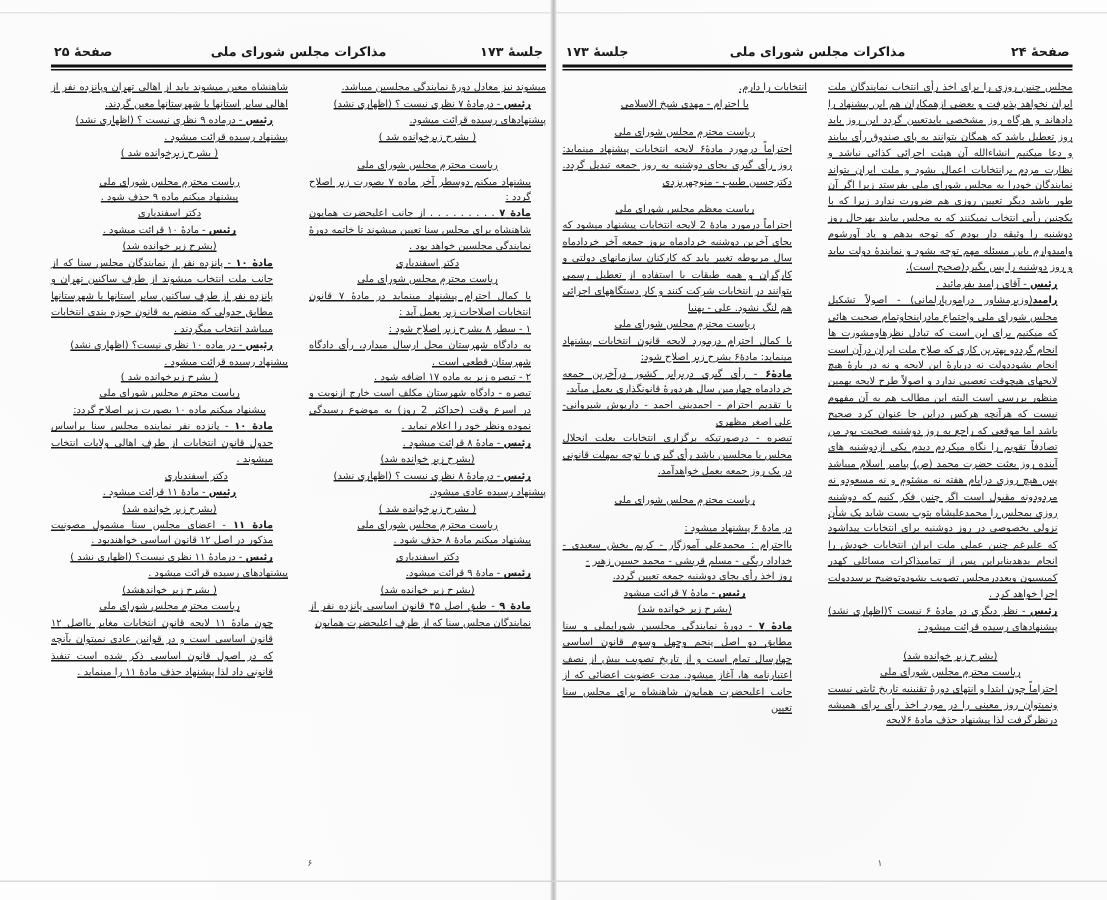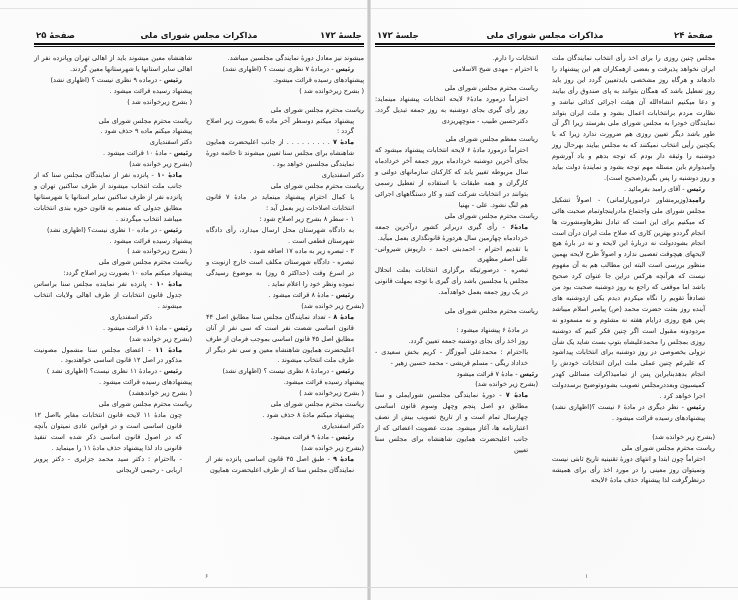--- a/index.html
+++ b/index.html
@@ -34,23 +34,23 @@
     position:relative; height:16px;
     font-size:8.5px; font-weight:bold;
     display:flex; justify-content:space-between; align-items:flex-end;
     padding:0 2px;
   }
   .header .center { position:absolute; left:0; right:0; text-align:center; bottom:0; }
   .rule-thick { height:2px; background:#111; margin-top:3px; }
   .rule-thin { height:1px; background:#111; margin-top:1px; }
 
   .cols { display:flex; flex-direction:row; gap:14px; margin-top:6px; }
-  .col { flex:1; font-size:6.6px; line-height:10.9px; text-align:justify; }
+  .col { flex:1; font-size:6.6px; line-height:10.9px; text-align:justify;text-decoration:underline; }
   .col p { margin:0; }
-  .c { text-align:right; }
+  .c { text-align:center; }
   .ind { padding-right:10px; }
   .gap { height:8px; }
   .b { font-weight:bold; }
   .sig { padding-right:40px; }
 
   .page-num-foot {
     position:absolute; font-size:6px; color:#555;
   }
 </style>
 </head>
@@ -70,34 +70,33 @@
   <div class="rule-thick"></div>
   <div class="rule-thin"></div>
   <div class="cols">
     <div class="col">
         <p class="">میشوند نیز معادل دورهٔ نمایندگی مجلسین میباشد.</p>
         <p class="ind"><span class="b">رئیس</span> - درمادهٔ ۷ نظری نیست ؟ (اظهاری نشد)</p>
         <p class="">پیشنهادهای رسیده قرائت میشود.</p>
         <p class="c">( بشرح زیرخوانده شد )</p>
         <div class="gap"></div>
         <p class="c">ریاست محترم مجلس شورای ملی</p>
-        <p class="ind">پیشنهاد میکنم دوسطر آخر ماده 6 بصورت زیر اصلاح گردد :</p>
+        <p class="ind">پیشنهاد میکنم دوسطر آخر ماده ۷ بصورت زیر اصلاح گردد :</p>
         <p class="ind"><span class="b">مادهٔ ۷</span> . . . . . . . . . از جانب اعلیحضرت همایون شاهنشاه برای مجلس سنا تعیین میشوند تا خاتمه دورهٔ نمایندگی مجلسین خواهد بود .</p>
         <p class="c">دکتر اسفندیاری</p>
         <p class="c">ریاست محترم مجلس شورای ملی</p>
         <p class="ind">با کمال احترام پیشنهاد مینماید در مادهٔ ۷ قانون انتخابات اصلاحات زیر بعمل آید :</p>
         <p class="ind">۱ - سطر ۸ بشرح زیر اصلاح شود :</p>
         <p class="ind">به دادگاه شهرستان محل ارسال میدارد، رأی دادگاه شهرستان قطعی است .</p>
         <p class="ind">۲ - تبصره زیر به ماده ۱۷ اضافه شود .</p>
-        <p class="ind">تبصره - دادگاه شهرستان مکلف است خارج ازنوبت و در اسرع وقت (حداکثر ۵ روز) به موضوع رسیدگی نموده ونظر خود را اعلام نماید .</p>
+        <p class="ind">تبصره - دادگاه شهرستان مکلف است خارج ازنوبت و در اسرع وقت (حداکثر 2 روز) به موضوع رسیدگی نموده ونظر خود را اعلام نماید .</p>
         <p class="ind"><span class="b">رئیس</span> - مادهٔ ۸ قرائت میشود .</p>
         <p class="c">(بشرح زیر خوانده شد)</p>
-        <p class="ind"><span class="b">مادهٔ ۸</span> - تعداد نمایندگان مجلس سنا مطابق اصل ۴۴ قانون اساسی شصت نفر است که سی نفر از آنان مطابق اصل ۴۵ قانون اساسی بموجب فرمان از طرف اعلیحضرت همایون شاهنشاه معین و سی نفر دیگر از طرف ملت انتخاب میشوند .</p>
         <p class="ind"><span class="b">رئیس</span> - درمادهٔ ۸ نظری نیست ؟ (اظهاری نشد)</p>
-        <p class="">پیشنهاد رسیده قرائت میشود.</p>
+        <p class="">پیشنهاد رسیده عادی میشود.</p>
         <p class="c">( بشرح زیرخوانده شد )</p>
         <p class="c">ریاست محترم مجلس شورای ملی</p>
         <p class="ind">پیشنهاد میکنم مادهٔ ۸ حذف شود .</p>
         <p class="c">دکتر اسفندیاری</p>
         <p class="ind"><span class="b">رئیس</span> - مادهٔ ۹ قرائت میشود.</p>
         <p class="c">(بشرح زیر خوانده شد)</p>
         <p class="ind"><span class="b">مادهٔ ۹</span> - طبق اصل ۴۵ قانون اساسی پانزده نفر از نمایندگان مجلس سنا که از طرف اعلیحضرت همایون</p>
       </div>
     <div class="col">
         <p class="">شاهنشاه معین میشوند باید از اهالی تهران وپانزده نفر از اهالی سایر استانها یا شهرستانها معین گردند.</p>
@@ -119,21 +118,20 @@
         <p class="ind"><span class="b">مادهٔ ۱۰</span> - پانزده نفر نماینده مجلس سنا براساس جدول قانون انتخابات از طرف اهالی ولایات انتخاب میشوند .</p>
         <p class="sig">دکتر اسفندیاری</p>
         <p class="c"><span class="b">رئیس</span> - مادهٔ ۱۱ قرائت میشود .</p>
         <p class="c">(بشرح زیر خوانده شد)</p>
         <p class="ind"><span class="b">مادهٔ ۱۱</span> - اعضای مجلس سنا مشمول مصونیت مذکور در اصل ۱۲ قانون اساسی خواهندبود .</p>
         <p class="ind"><span class="b">رئیس</span> - درمادهٔ ۱۱ نظری نیست؟ (اظهاری نشد )</p>
         <p class="">پیشنهادهای رسیده قرائت میشود .</p>
         <p class="c">( بشرح زیر خواندهشد)</p>
         <p class="c">ریاست محترم مجلس شورای ملی</p>
         <p class="ind">چون مادهٔ ۱۱ لایحه قانون انتخابات مغایر بااصل ۱۲ قانون اساسی است و در قوانین عادی نمیتوان بآنچه که در اصول قانون اساسی ذکر شده است تنفیذ قانونی داد لذا پیشنهاد حذف مادهٔ ۱۱ را مینماید .</p>
-        <p class="ind">- بااحترام : دکتر سید محمد جزایری - دکتر پرویز اربابی - رحیمی لاریجانی</p>
       </div>
   </div>
 </div>
 <div class="page-num-foot" style="left:205px; top:572px;">۶</div>
 
 <div class="page page-right">
   <div class="header">
     <span>صفحهٔ ۲۴</span>
     <span class="center">مذاکرات مجلس شورای ملی</span>
     <span>جلسهٔ ۱۷۳</span>
@@ -152,30 +150,31 @@
         <p class="ind">احتراماً چون ابتدا و انتهای دورهٔ تقنینیه تاریخ ثابتی نیست ونمیتوان روز معینی را در مورد اخذ رأی برای همیشه درنظرگرفت لذا پیشنهاد حذف مادهٔ ۶لایحه</p>
       </div>
     <div class="col">
         <p class="">انتخابات را دارم.</p>
         <p class="c">با احترام - مهدی شیخ الاسلامی</p>
         <div class="gap"></div>
         <p class="c">ریاست محترم مجلس شورای ملی</p>
         <p class="ind">احتراماً درمورد مادهٔ۶ لایحه انتخابات پیشنهاد مینماید: روز رأی گیری بجای دوشنبه به روز جمعه تبدیل گردد. دکترحسین طبیب - منوچهریزدی</p>
         <div class="gap"></div>
         <p class="c">ریاست معظم مجلس شورای ملی</p>
-        <p class="ind">احتراماً درمورد مادهٔ ۶ لایحه انتخابات پیشنهاد میشود که بجای آخرین دوشنبه خردادماه بروز جمعه آخر خردادماه سال مربوطه تغییر یابد که کارکنان سازمانهای دولتی و کارگران و همه طبقات با استفاده از تعطیل رسمی بتوانند در انتخابات شرکت کنند و کار دستگاههای اجرائی هم لنگ نشود. علی - بهنیا</p>
+        <p class="ind">احتراماً درمورد مادهٔ 2 لایحه انتخابات پیشنهاد میشود که بجای آخرین دوشنبه خردادماه بروز جمعه آخر خردادماه سال مربوطه تغییر یابد که کارکنان سازمانهای دولتی و کارگران و همه طبقات با استفاده از تعطیل رسمی بتوانند در انتخابات شرکت کنند و کار دستگاههای اجرائی هم لنگ نشود. علی - بهنیا</p>
         <p class="c">ریاست محترم مجلس شورای ملی</p>
+        <p class="ind">با کمال احترام درمورد لایحه قانون انتخابات پیشنهاد مینماید: مادهٔ۶ بشرح زیر اصلاح شود:</p>
         <p class="ind"><span class="b">مادهٔ۶</span> - رأی گیری دربرابر کشور درآخرین جمعه خردادماه چهارمین سال هردورهٔ قانونگذاری بعمل میآید.</p>
         <p class="ind">با تقدیم احترام - احمدبنی احمد - داریوش شیروانی- علی اصغر مظهری</p>
         <p class="ind">تبصره - درصورتیکه برگزاری انتخابات بعلت انحلال مجلس یا مجلسین باشد رأی گیری با توجه بمهلت قانونی در یک روز جمعه بعمل خواهدآمد.</p>
         <div class="gap"></div>
         <p class="c">ریاست محترم مجلس شورای ملی</p>
         <div class="gap"></div>
         <p class="ind">در مادهٔ ۶ پیشنهاد میشود :</p>
+        <p class="ind">بااحترام : محمدعلی آموزگار - کریم بخش سعیدی - خداداد ریگی - مسلم قریشی - محمد حسین زهیر -</p>
         <p class="ind">روز اخذ رأی بجای دوشنبه جمعه تعیین گردد.</p>
-        <p class="ind">بااحترام : محمدعلی آموزگار - کریم بخش سعیدی - خداداد ریگی - مسلم قریشی - محمد حسین زهیر -</p>
         <p class="c"><span class="b">رئیس</span> - مادهٔ ۷ قرائت میشود</p>
         <p class="c">(بشرح زیر خوانده شد)</p>
         <p class="ind"><span class="b">مادهٔ ۷</span> - دورهٔ نمایندگی مجلسین شورایملی و سنا مطابق دو اصل پنجم وچهل وسوم قانون اساسی چهارسال تمام است و از تاریخ تصویب بیش از نصف اعتبارنامه ها، آغاز میشود. مدت عضویت اعضائی که از جانب اعلیحضرت همایون شاهنشاه برای مجلس سنا تعیین</p>
       </div>
   </div>
 </div>
 <div class="page-num-foot" style="left:585px; top:572px;">۱</div>
 
 </body></html>

